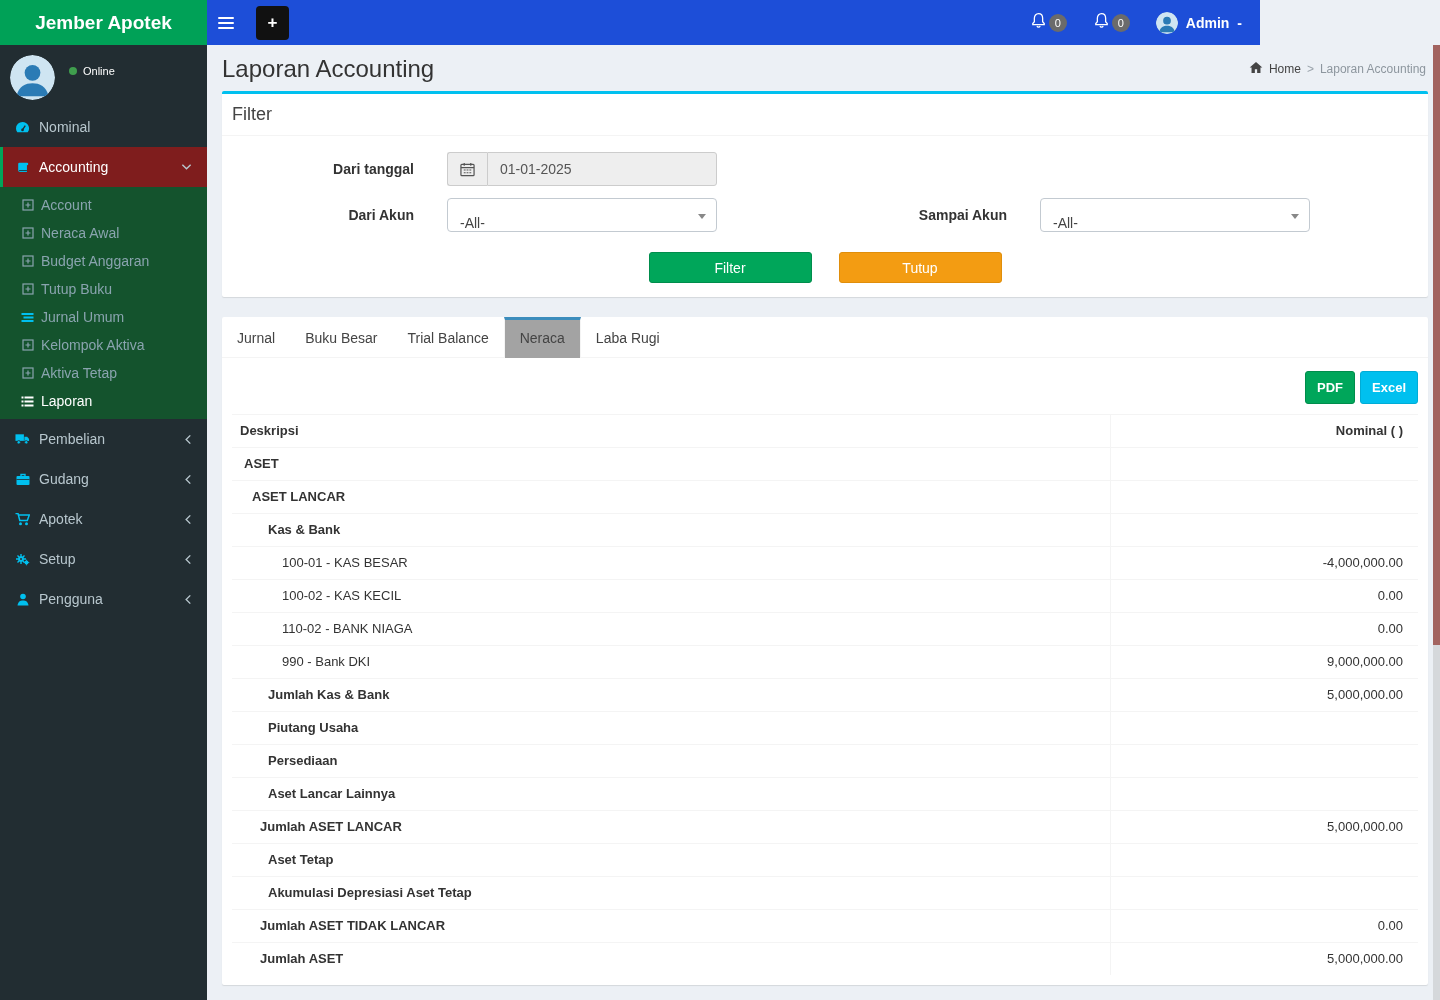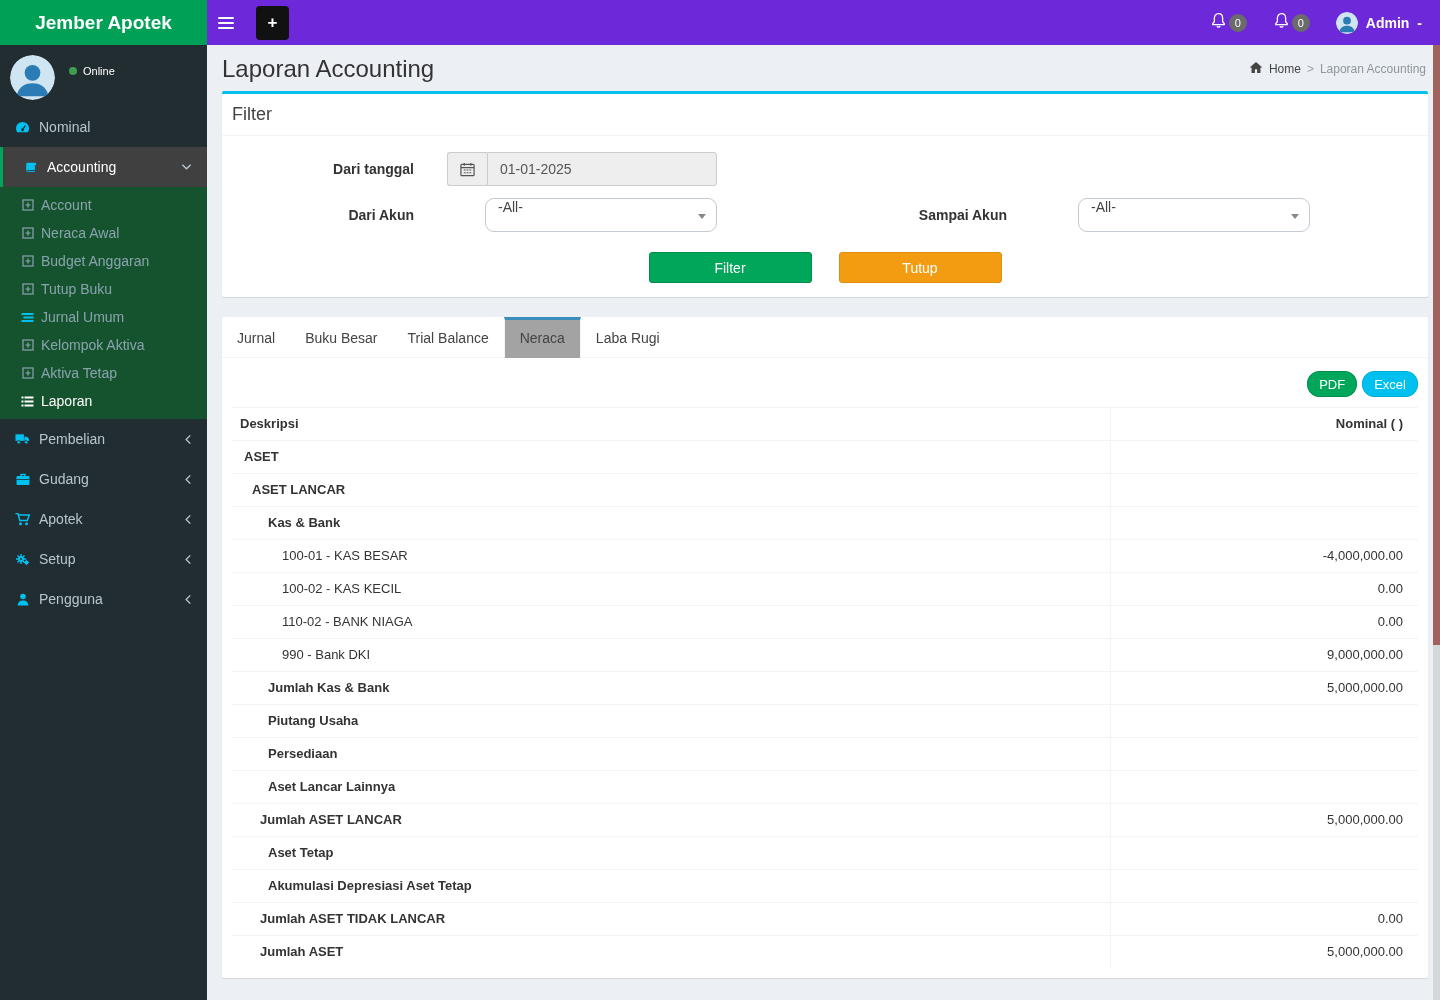--- a/index.html
+++ b/index.html
@@ -1,19 +1,19 @@
 <!DOCTYPE html>
 <html><head>
 <meta charset="utf-8">
 <style>
   * { margin:0; padding:0; box-sizing:border-box; }
   html,body { width:1440px; height:1000px; overflow:hidden; font-family:"Liberation Sans", sans-serif; background:#ecf0f5; }
 
   
-  .navbar { position:fixed; top:0; left:0; width:1440px; height:45px; background:#6d28d9; display:flex; align-items:stretch; z-index:50; }
+  .navbar { position:fixed; top:0; left:0; width:1260px; height:45px; background:#1d4ed8; display:flex; align-items:stretch; z-index:50; }
   .brand { width:207px; background:#00a157; color:#fff; font-size:19px; font-weight:bold; display:flex; align-items:center; justify-content:center; flex-shrink:0; }
   .nav-left { display:flex; align-items:center; }
   .hamburger { padding:0 11px; height:45px; display:flex; align-items:center; cursor:pointer; }
   .hamburger .bars { display:flex; flex-direction:column; gap:3px; }
   .hamburger .bars span { display:block; width:16px; height:2px; background:#fff; border-radius:1px; }
   .plus-btn { width:33px; height:34px; margin-left:11px; background:#111; color:#fff; border:none; border-radius:4px; font-size:17px; font-weight:bold; display:flex; align-items:center; justify-content:center; cursor:pointer; }
   .nav-right { margin-left:auto; display:flex; align-items:center; padding-right:18px; gap:26px; }
   .notif { display:flex; align-items:center; cursor:pointer; }
   .badge { min-width:18px; height:18px; margin-left:2px; background:#6b6b6b; border-radius:50%; color:#fff; font-size:11px; display:flex; align-items:center; justify-content:center; }
   .user-menu { display:flex; align-items:center; gap:8px; color:#fff; font-size:14px; font-weight:bold; cursor:pointer; }
@@ -22,21 +22,21 @@
   
   .wrapper { display:flex; padding-top:45px; height:1000px; }
   .sidebar { width:207px; flex-shrink:0; background:#222d32; height:955px; overflow:hidden; }
   .user-panel { display:flex; align-items:flex-start; padding:10px; height:62px; }
   .avatar-lg { width:45px; height:45px; border-radius:50%; overflow:hidden; flex-shrink:0; }
   .user-status { display:flex; align-items:center; gap:6px; margin:10px 0 0 14px; color:#fff; font-size:11px; }
   .dot { width:8px; height:8px; border-radius:50%; background:#3f9e4d; }
   .menu a, .menu .tv-header { display:flex; align-items:center; padding:12px 15px; color:#b8c7ce; font-size:14px; text-decoration:none; cursor:pointer; position:relative; }
   .menu .mi-icon { width:15px; margin-right:9px; display:flex; justify-content:center; flex-shrink:0; }
   .menu .chev { margin-left:auto; display:flex; }
-  .treeview.active > .tv-header { background:#404040; color:#fff; border-left:3px solid #00a65a; padding-left:20px; }
+  .treeview.active > .tv-header { background:#7f1d1d; color:#fff; border-left:3px solid #00a65a; padding-left:12px; }
   .submenu { background:#14532d; list-style:none; padding:4px 0; }
   .submenu li { display:flex; align-items:center; padding:6px 5px 6px 21px; color:#8aa4af; font-size:14px; cursor:pointer; }
   .submenu li .mi-icon { width:13px; margin-right:7px; display:flex; justify-content:center; }
   .submenu li.active { color:#fff; }
 
   
   .main { flex:1; background:#ecf0f5; padding:8px 12px 0 15px; overflow:hidden; }
   .content-header { display:flex; align-items:center; justify-content:space-between; padding:2px 2px 8px 0; }
   .page-title { font-size:24px; font-weight:400; color:#333; }
   .breadcrumb { display:flex; align-items:center; gap:6px; font-size:12px; color:#444; }
@@ -49,36 +49,36 @@
   .box-title { font-size:18px; font-weight:400; color:#444; }
   .box-body { padding:16px 10px 14px; }
 
   .form-row { display:flex; margin-bottom:12px; }
   .form-col { width:50%; display:flex; align-items:center; }
   .form-label { flex:0 0 182px; text-align:right; font-weight:bold; font-size:14px; color:#333; margin-right:33px; }
   .control { width:270px; }
   .input-group { display:flex; height:34px; }
   .ig-addon { width:40px; background:#eee; border:1px solid #ccc; border-right:none; display:flex; align-items:center; justify-content:center; border-radius:3px 0 0 3px; }
   .ig-input { flex:1; height:34px; border:1px solid #ccc; background:#eee; color:#555; font-size:14px; padding:6px 12px; font-family:"Liberation Sans",sans-serif; border-radius:0 3px 3px 0; }
-  .select2 { height:34px; border:1px solid #c3cad1; border-radius:9px; background:#fff; display:flex; align-items:flex-start; padding:0 24px 0 12px; font-size:14px; color:#444; position:relative; cursor:pointer;margin-left:38px; }
+  .select2 { height:34px; border:1px solid #c3cad1; border-radius:4px; background:#fff; display:flex; align-items:flex-end; padding:0 24px 0 12px; font-size:14px; color:#444; position:relative; cursor:pointer; }
   .select2 .caret { position:absolute; right:10px; top:15px; width:0; height:0; border-left:4px solid transparent; border-right:4px solid transparent; border-top:5px solid #888; }
 
   .btn-row { display:flex; justify-content:center; gap:27px; margin-top:20px; }
   .btn { border-radius:3px; color:#fff; font-size:14px; font-family:"Liberation Sans",sans-serif; cursor:pointer; }
   .btn-filter { width:163px; height:31px; background:#00a65a; border:1px solid #008d4c; }
   .btn-tutup { width:163px; height:31px; background:#f39c12; border:1px solid #e08e0b; }
 
   
   .tabs-box { margin-top:20px; min-height:660px; }
   .tabs { display:flex; border-bottom:1px solid #f4f4f4; }
   .tab { padding:10px 15px 11px; font-size:14px; color:#444; border-top:3px solid transparent; cursor:pointer; }
   .tab.active { background:#a3a3a3; border-top-color:#3c8dbc; border-left:1px solid #f4f4f4; border-right:1px solid #f4f4f4; margin-bottom:-1px; }
   .tab-content { padding:10px; }
   .export-row { display:flex; justify-content:flex-end; gap:5px; margin:3px 0 10px; }
-  .btn-sm { height:26px; padding:0 11px; font-size:13px; border-radius:12px; }
+  .btn-sm { height:33px; padding:0 11px; font-size:13px; border-radius:3px;font-weight:bold; }
   .btn-pdf { background:#00a65a; border:1px solid #008d4c; }
   .btn-excel { background:#00c0ef; border:1px solid #00acd6; }
 
   
   table.report { width:100%; border-collapse:collapse; font-size:13px; color:#333; }
   .report th, .report td { border-top:1px solid #f4f4f4; padding:8px; line-height:16px; }
   .report td.val, .report th.val { border-left:1px solid #f4f4f4; width:308px; text-align:right; padding-right:15px; font-weight:normal; }
   .report th { text-align:left; font-weight:bold; }
   .report th.val { font-weight:bold; }
   .r-bold td.lbl { font-weight:bold; }

